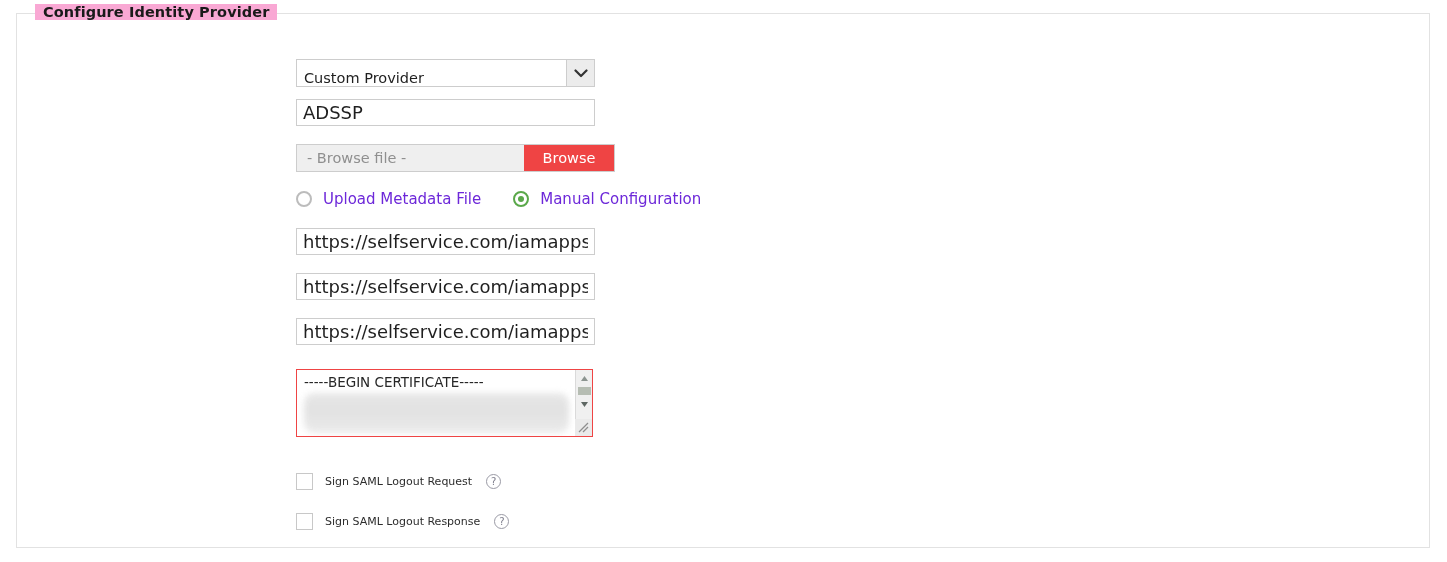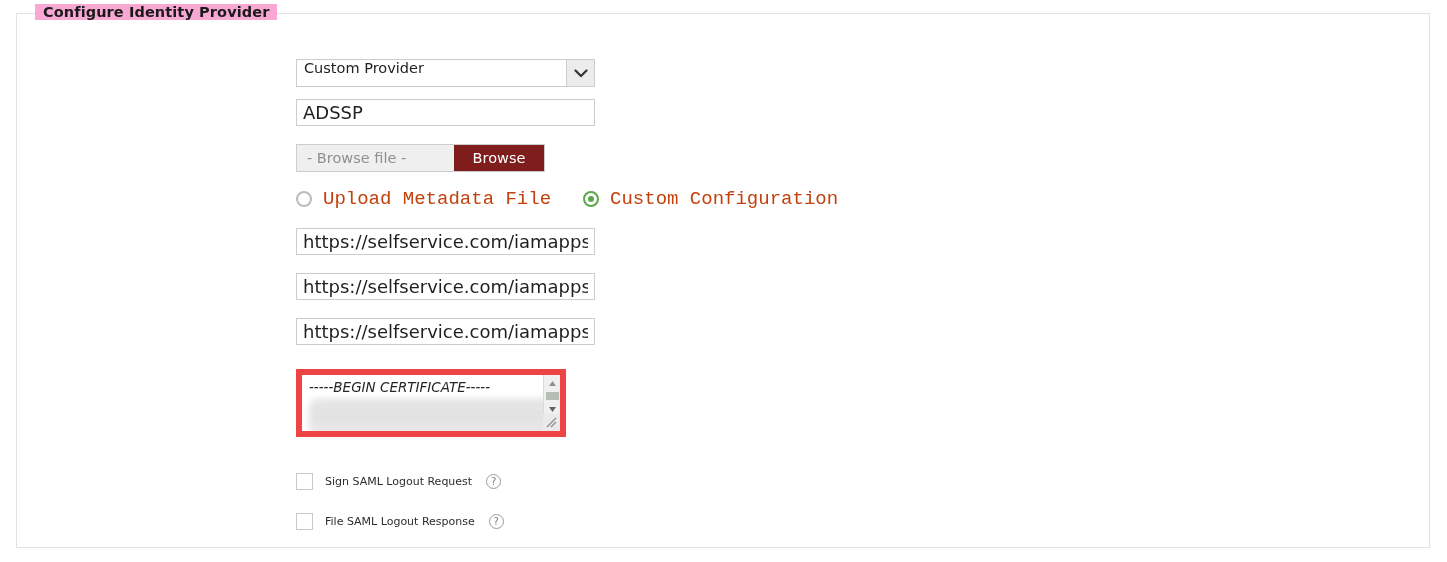--- a/index.html
+++ b/index.html
@@ -74,21 +74,21 @@
   .txt::placeholder { color: #8b8b8b; }
 
   
   .selectwrap {
     position: relative;
     width: 299px;
     height: 28px;
     border: 1px solid #cdcdcd;
     background: #ffffff;
     display: flex;
-    align-items: flex-start;
+    align-items: flex-end;
   }
   .selectwrap .seltext {
     font-size: 14.5px;
     color: #1f1f1f;
     padding-left: 7px;
     flex: 1;
     white-space: nowrap;
     overflow: hidden;
   }
   .selbtn {
@@ -98,38 +98,38 @@
     border-left: 1px solid #cdcdcd;
     display: flex;
     align-items: center;
     justify-content: center;
   }
   .selbtn svg { display: block; }
 
   
   .filewrap {
     display: flex;
-    width: 249px;
+    width: 319px;
     height: 28px;
     border: 1px solid #cdcdcd;
   }
   .filetext {
     flex: 1;
     background: #efefef;
     display: flex;
     align-items: center;
     padding-left: 10px;
     font-size: 14.5px;
     color: #8f8f8f;
     white-space: nowrap;
     overflow: hidden;
   }
   .filebtn {
     width: 90px;
-    background: #7f1d1d;
+    background: #ef4444;
     color: #ffffff;
     font-size: 14.5px;
     display: flex;
     align-items: center;
     justify-content: center;
     white-space: nowrap;
   }
 
   
   .radios { display: flex; align-items: center; }
@@ -150,31 +150,30 @@
   }
   .radio.on { border-color: #5aa84a; }
   .radio.on::after {
     content: "";
     position: absolute;
     left: 3px; top: 3px;
     width: 6px; height: 6px;
     border-radius: 50%;
     background: #5aa84a;
   }
-  .radio-label { font-size: 19px; color: #c2410c; font-family: Liberation Mono, monospace; }
+  .radio-label { font-size: 15px; color: #6d28d9; }
 
   
   .tawrap {
     position: relative;
-    width: 270px;
+    width: 297px;
     height: 68px;
-    border: 6px solid #ef4444;
+    border: 1px solid #ef4444;
     background: #ffffff;
     overflow: hidden;
-    font-style: italic;
   }
   .ta-first {
     position: absolute;
     left: 7px; top: 4px;
     font-size: 13.5px;
     color: #262626;
     white-space: nowrap;
     font-family: "DejaVu Sans", "Liberation Sans", sans-serif;
   }
   .ta-redacted {
@@ -283,21 +282,21 @@
     <div class="row" style="top:172px;">
 
       <div class="field">
         <div class="radios">
           <div class="radio-item">
             <span class="radio"></span>
             <span class="radio-label">Upload Metadata File</span>
           </div>
           <div class="radio-item" style="margin-right:0;">
             <span class="radio on"></span>
-            <span class="radio-label">Custom Configuration</span>
+            <span class="radio-label">Manual Configuration</span>
           </div>
         </div>
       </div>
     </div>
 
     <div class="row" style="top:214px;">
 
       <div class="field">
         <input class="txt" type="text" value="https://selfservice.com/iamapps/ssologo" style="">
       </div>
@@ -353,20 +352,20 @@
           <span class="chk-label">Sign SAML Logout Request</span>
           <span class="help">?</span>
         </div>
       </div>
     </div>
 
     <div class="row" style="top:494px;">
       <div class="field">
         <div class="chkrow">
           <span class="chk"></span>
-          <span class="chk-label">File SAML Logout Response</span>
+          <span class="chk-label">Sign SAML Logout Response</span>
           <span class="help">?</span>
         </div>
       </div>
     </div>
 
   </div>
 </div>
 
 </body></html>

